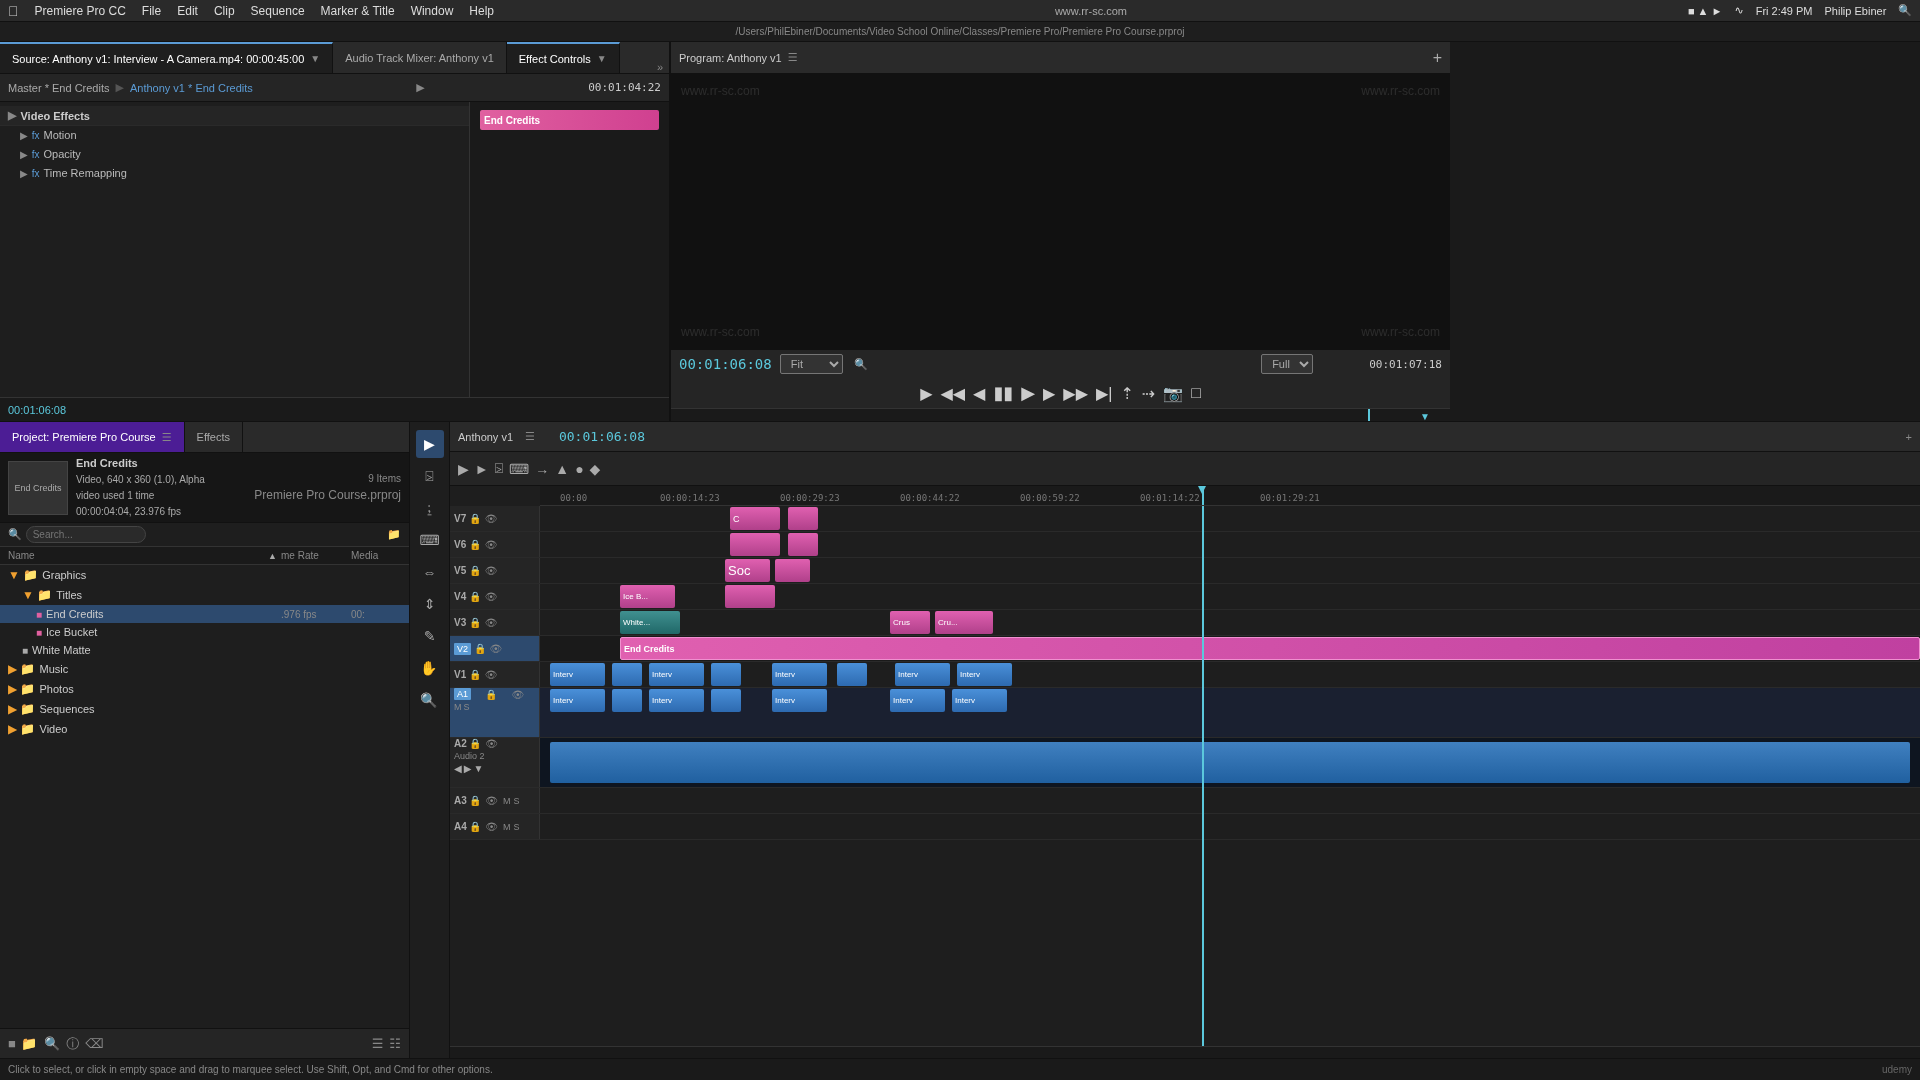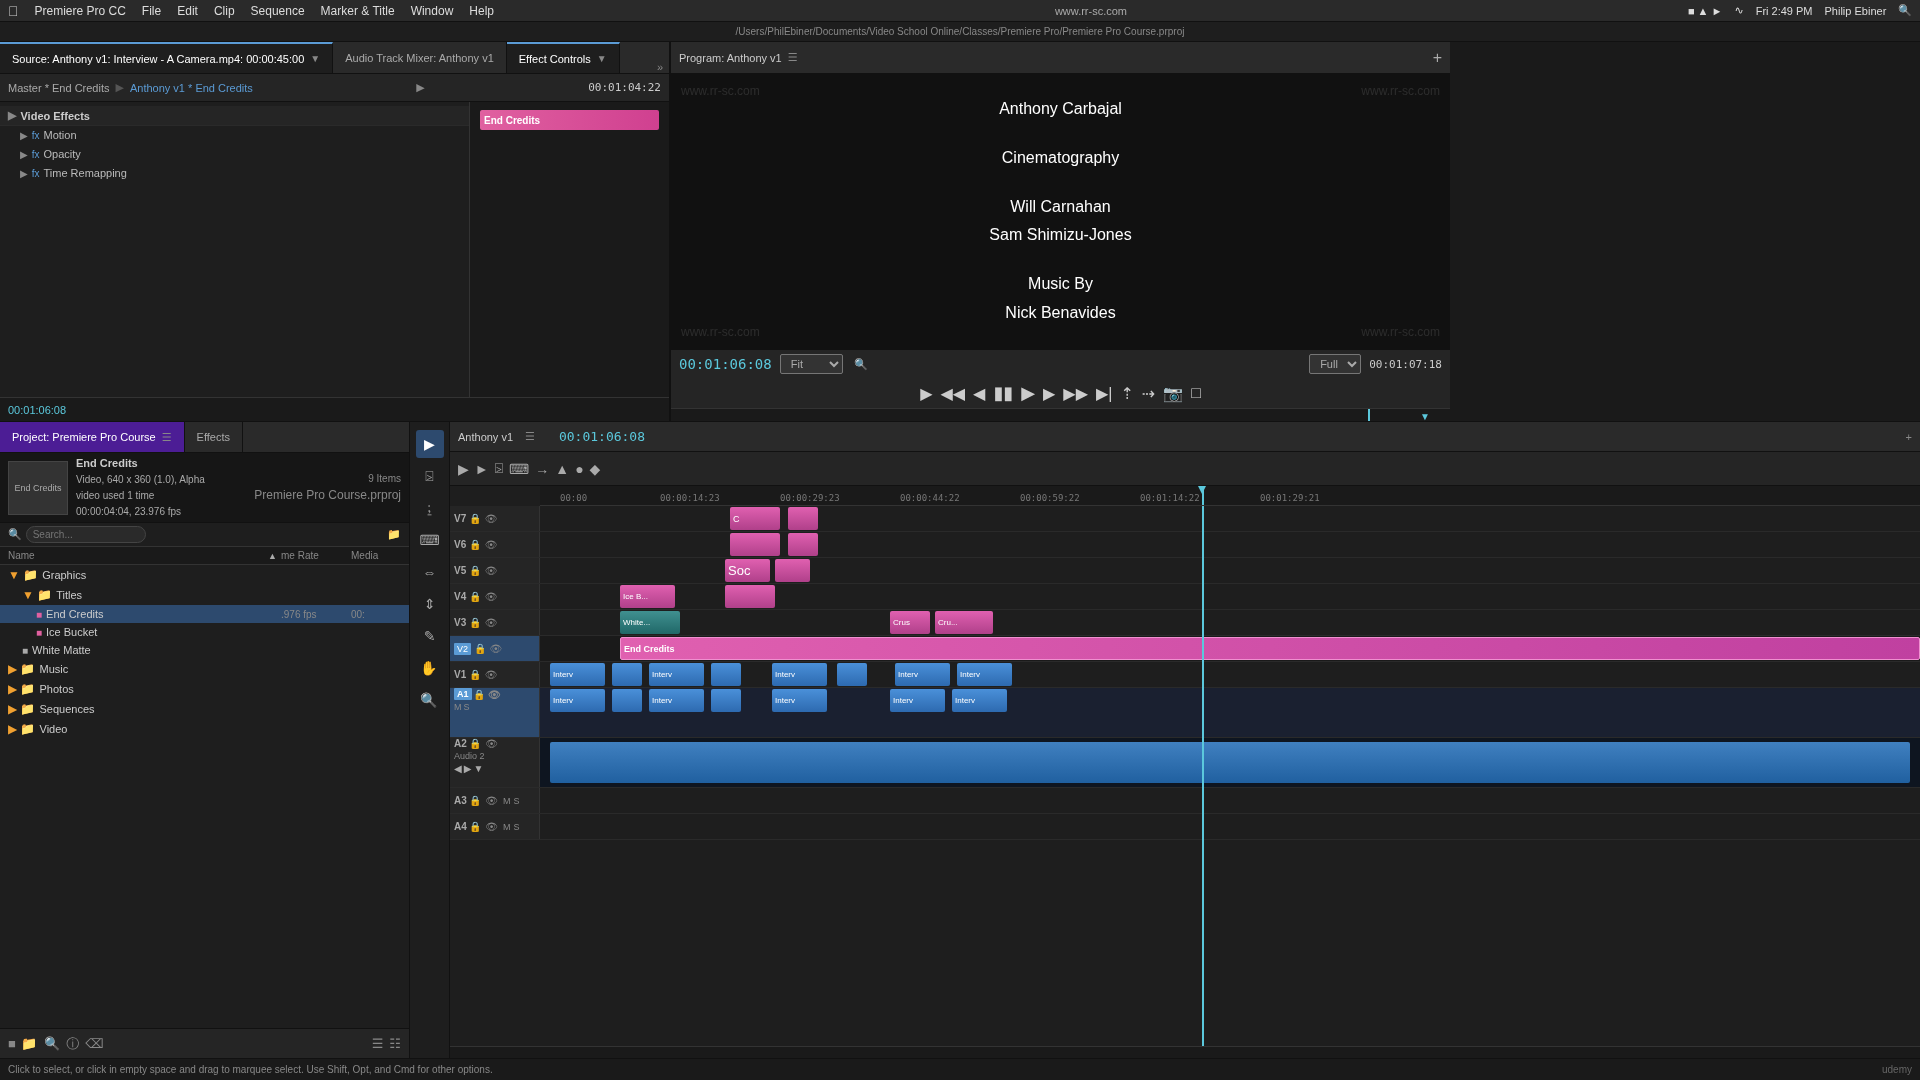--- a/index.html
+++ b/index.html
@@ -54,21 +54,21 @@
     .wm-overlay { position: absolute; color: rgba(200,200,200,0.15); font-size: 12px; pointer-events: none; }
     .wm-tl { top: 10px; left: 10px; }
     .wm-tr { top: 10px; right: 10px; }
     .wm-bl { bottom: 10px; left: 10px; }
     .wm-br { bottom: 10px; right: 10px; }
     #prog-controls { height: 72px; background: #252525; border-top: 1px solid #111; display: flex; flex-direction: column; }
     #prog-timecode-bar { display: flex; align-items: center; padding: 4px 8px; gap: 8px; }
     .prog-time { color: #5bc8dc; font-size: 14px; font-family: monospace; }
     .prog-fit { color: #aaa; font-size: 11px; background: #333; padding: 2px 6px; border-radius: 2px; cursor: pointer; }
     .prog-full { color: #aaa; font-size: 11px; background: #333; padding: 2px 6px; border-radius: 2px; cursor: pointer; margin-left: auto; }
-    .prog-timecode-right { font-family: monospace; color: #ccc; font-size: 11px; }
+    .prog-timecode-right { font-family: monospace; color: #ccc; font-size: 11px; margin-left: 48px; }
     #prog-transport { display: flex; align-items: center; justify-content: center; gap: 8px; padding: 4px; }
     .trans-btn { color: #ccc; cursor: pointer; font-size: 16px; background: none; border: none; }
     #prog-timeline-ruler { height: 16px; background: #1a1a1a; border-top: 1px solid #333; position: relative; }
     .play-head-prog { position: absolute; top: 0; right: 40px; width: 2px; height: 100%; background: #5bc8dc; }
 
     
     #bottom-row { display: flex; flex: 1; overflow: hidden; }
     #proj-preview { height: 70px; background: #161616; display: flex; align-items: center; padding: 8px; border-bottom: 1px solid #111; }
     .prev-thumb { width: 60px; height: 54px; background: #333; border: 1px solid #444; display: flex; align-items: center; justify-content: center; overflow: hidden; }
     .prev-info { margin-left: 8px; color: #aaa; font-size: 10px; line-height: 1.6; }
@@ -226,31 +226,20 @@
       <div id="prog-header">
         <span>Program: Anthony v1</span>
         <span style="color:#888; margin-left:6px; cursor:pointer;">☰</span>
         <div style="margin-left:auto;">
           <span style="color:#aaa; font-size:16px;">+</span>
         </div>
       </div>
 
       <div id="prog-monitor">
         <div class="prog-video">
-          <div class="credits-content">
-            <p>Anthony Carbajal</p>
-            <br>
-            <p>Cinematography</p>
-            <br>
-            <p>Will Carnahan</p>
-            <p>Sam Shimizu-Jones</p>
-            <br>
-            <p>Music By</p>
-            <p>Nick Benavides</p>
-          </div>
           <div class="wm-overlay wm-tl">www.rr-sc.com</div>
           <div class="wm-overlay wm-tr">www.rr-sc.com</div>
           <div class="wm-overlay wm-bl">www.rr-sc.com</div>
           <div class="wm-overlay wm-br">www.rr-sc.com</div>
         </div>
       </div>
 
       <div id="prog-controls">
         <div id="prog-timecode-bar">
           <span class="prog-time">00:01:06:08</span>
@@ -561,21 +550,21 @@
               </div>
             <div class="clip clip-blue" style="left:417px; width:55px;">
                 <span style="font-size:8px;">Interv</span>
               </div>
             <div style="position:absolute; left:490px; top:1px; width:20px; height:calc(100%-2px); background:#444;"></div>
           </div>
         </div>
 
         <div class="track-row audio">
           <div class="track-header" style="background:#2d4a6e; flex-direction:column; align-items:flex-start; gap:2px;">
-            <div style="display:flex; gap:2px; align-items:center;font-weight:bold;">
+            <div style="display:flex; gap:14px; align-items:center;">
               <span style="background:#5b9bd5; color:#fff; padding:1px 3px; font-size:9px; border-radius:1px;">A1</span>
               <span class="track-icon">🔒</span>
               <span class="track-icon">👁</span>
             </div>
             <div style="display:flex; gap:2px;">
               <span style="color:#888; font-size:9px; cursor:pointer;">M</span>
               <span style="color:#888; font-size:9px; cursor:pointer;">S</span>
             </div>
           </div>
           <div class="track-content" style="background:#1a2030; position:relative;">

